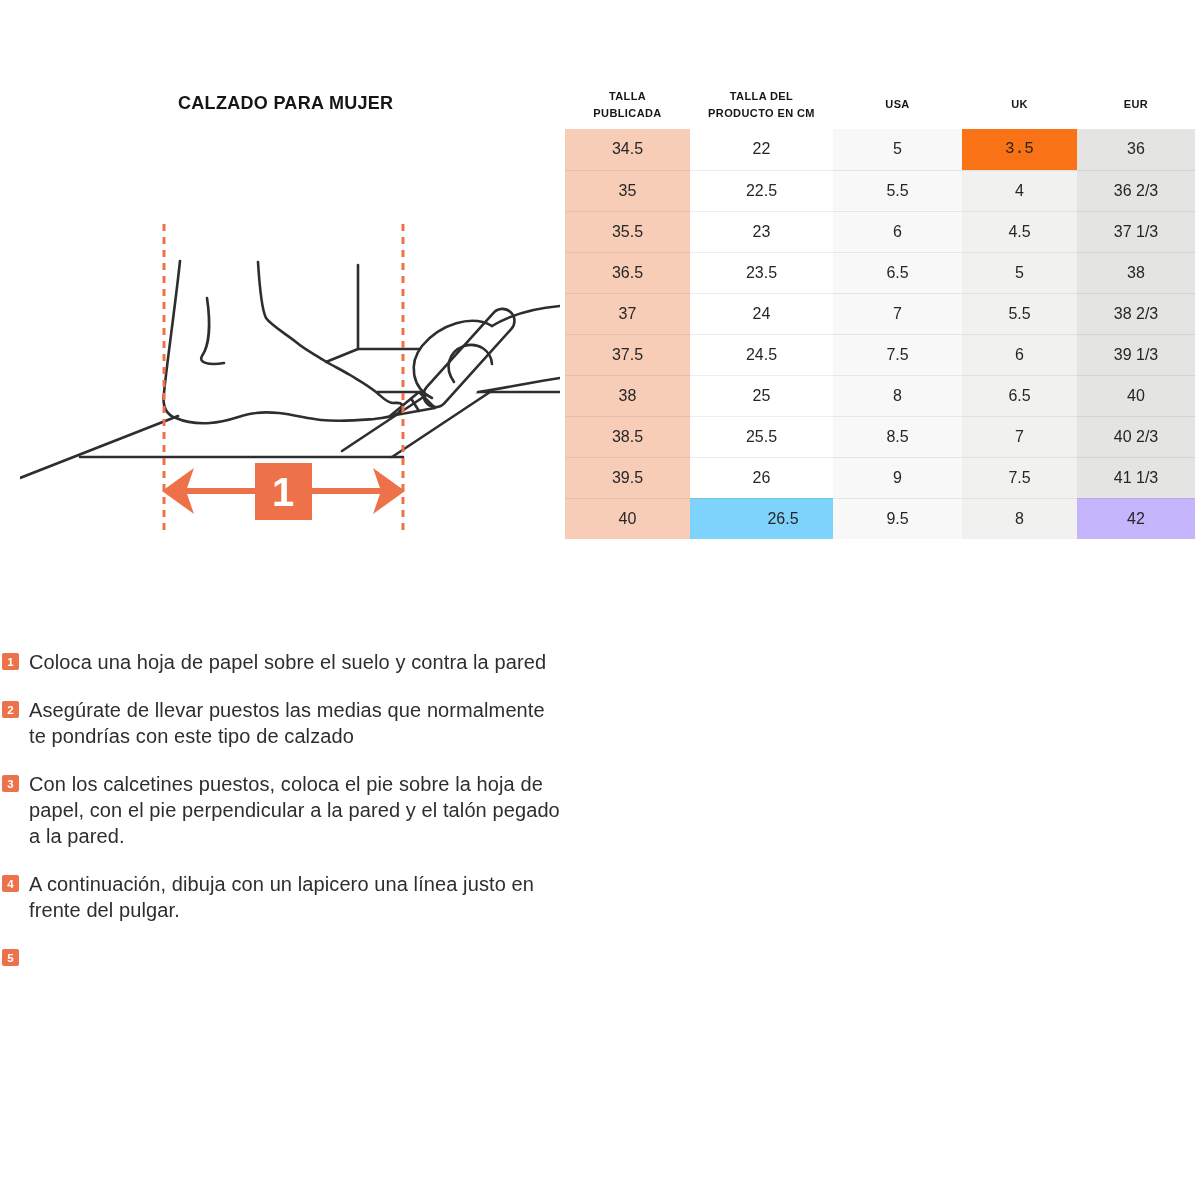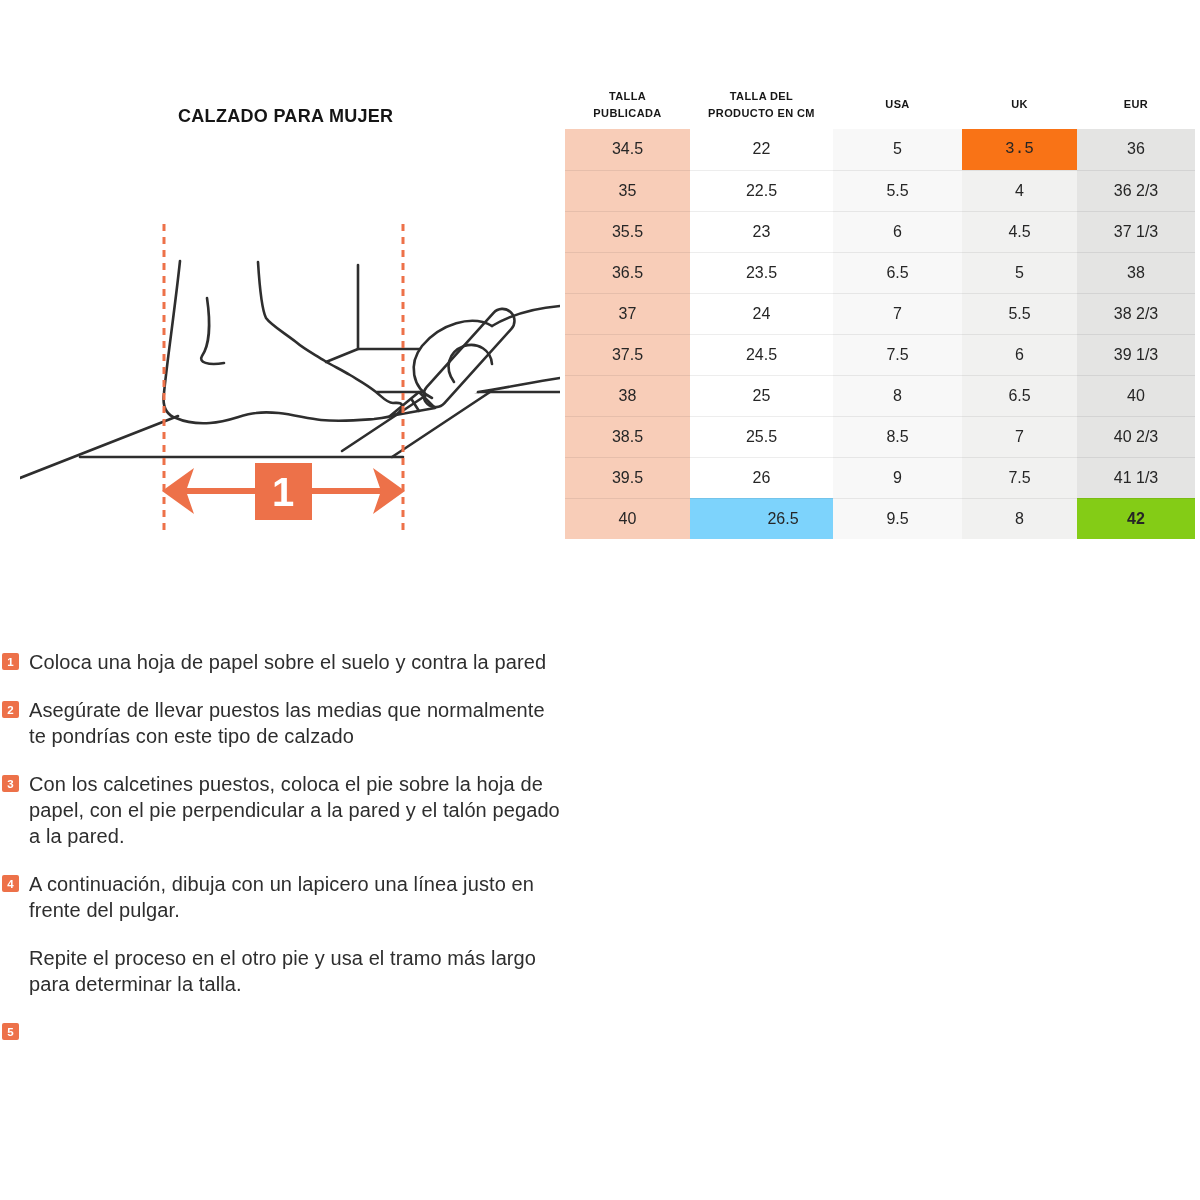--- a/index.html
+++ b/index.html
@@ -4,21 +4,21 @@
 <style>
   :root { --accent:#ED7149; --ink:#2E2E2E; }
   * { margin:0; padding:0; box-sizing:border-box; }
   html,body { background:#fff; }
   .page {
     position:relative; width:1200px; height:1200px; background:#fff; overflow:hidden;
     font-family:"Liberation Sans","DejaVu Sans",sans-serif; color:#222;
   }
   
   .title {
-    position:absolute; left:178px; top:106px;
+    position:absolute; left:178px; top:93px;
     font-size:18px; font-weight:700; letter-spacing:.3px; color:#151515;
   }
   
   .size-table {
     position:absolute; left:565px; top:80px; width:630px;
     border-collapse:collapse; table-layout:fixed;
   }
   .size-table th {
     height:49px; vertical-align:middle; text-align:center;
     font-size:11px; font-weight:700; letter-spacing:.4px; line-height:1.5;
@@ -185,27 +185,26 @@
           <td style="background: rgb(255, 255, 255);">26</td>
           <td style="background: rgb(248, 248, 248);">9</td>
           <td style="background: rgb(241, 241, 240);">7.5</td>
           <td style="background: rgb(228, 228, 227);">41 1/3</td>
         </tr>
         <tr>
           <td style="background: rgb(248, 205, 184);">40</td>
           <td style="background: #7dd3fc; padding-left: 43px;">26.5</td>
           <td style="background: rgb(248, 248, 248);">9.5</td>
           <td style="background: rgb(241, 241, 240);">8</td>
-          <td style="background: #84cc16; font-weight: bold;">42</td>
+          <td style="background: #c4b5fd;">42</td>
         </tr>
       </tbody>
   </table>
 
   <div class="steps">
       <div class="step"><span class="step-num">1</span><span><span>Coloca una hoja de papel sobre el suelo y contra la pared</span></span></div>
       <div class="step"><span class="step-num">2</span><span><span>Asegúrate de llevar puestos </span><b>las medias</b><span> que normalmente te pondrías con este tipo de calzado</span></span></div>
       <div class="step"><span class="step-num">3</span><span><span>Con los calcetines puestos, coloca el pie sobre la hoja de papel, con el pie perpendicular a la pared y el talón pegado a la pared.</span></span></div>
       <div class="step"><span class="step-num">4</span><span><span>A continuación, dibuja con un </span><b>lapicero</b><span> una línea justo en frente del pulgar.</span></span></div>
-      <div class="step"><span><span>Repite el proceso en el otro pie y usa el tramo más largo para determinar la talla.</span></span></div>
       <div class="step"><span class="step-num">5</span></div>
     </div>
 
 </div>
 
 </body></html>

